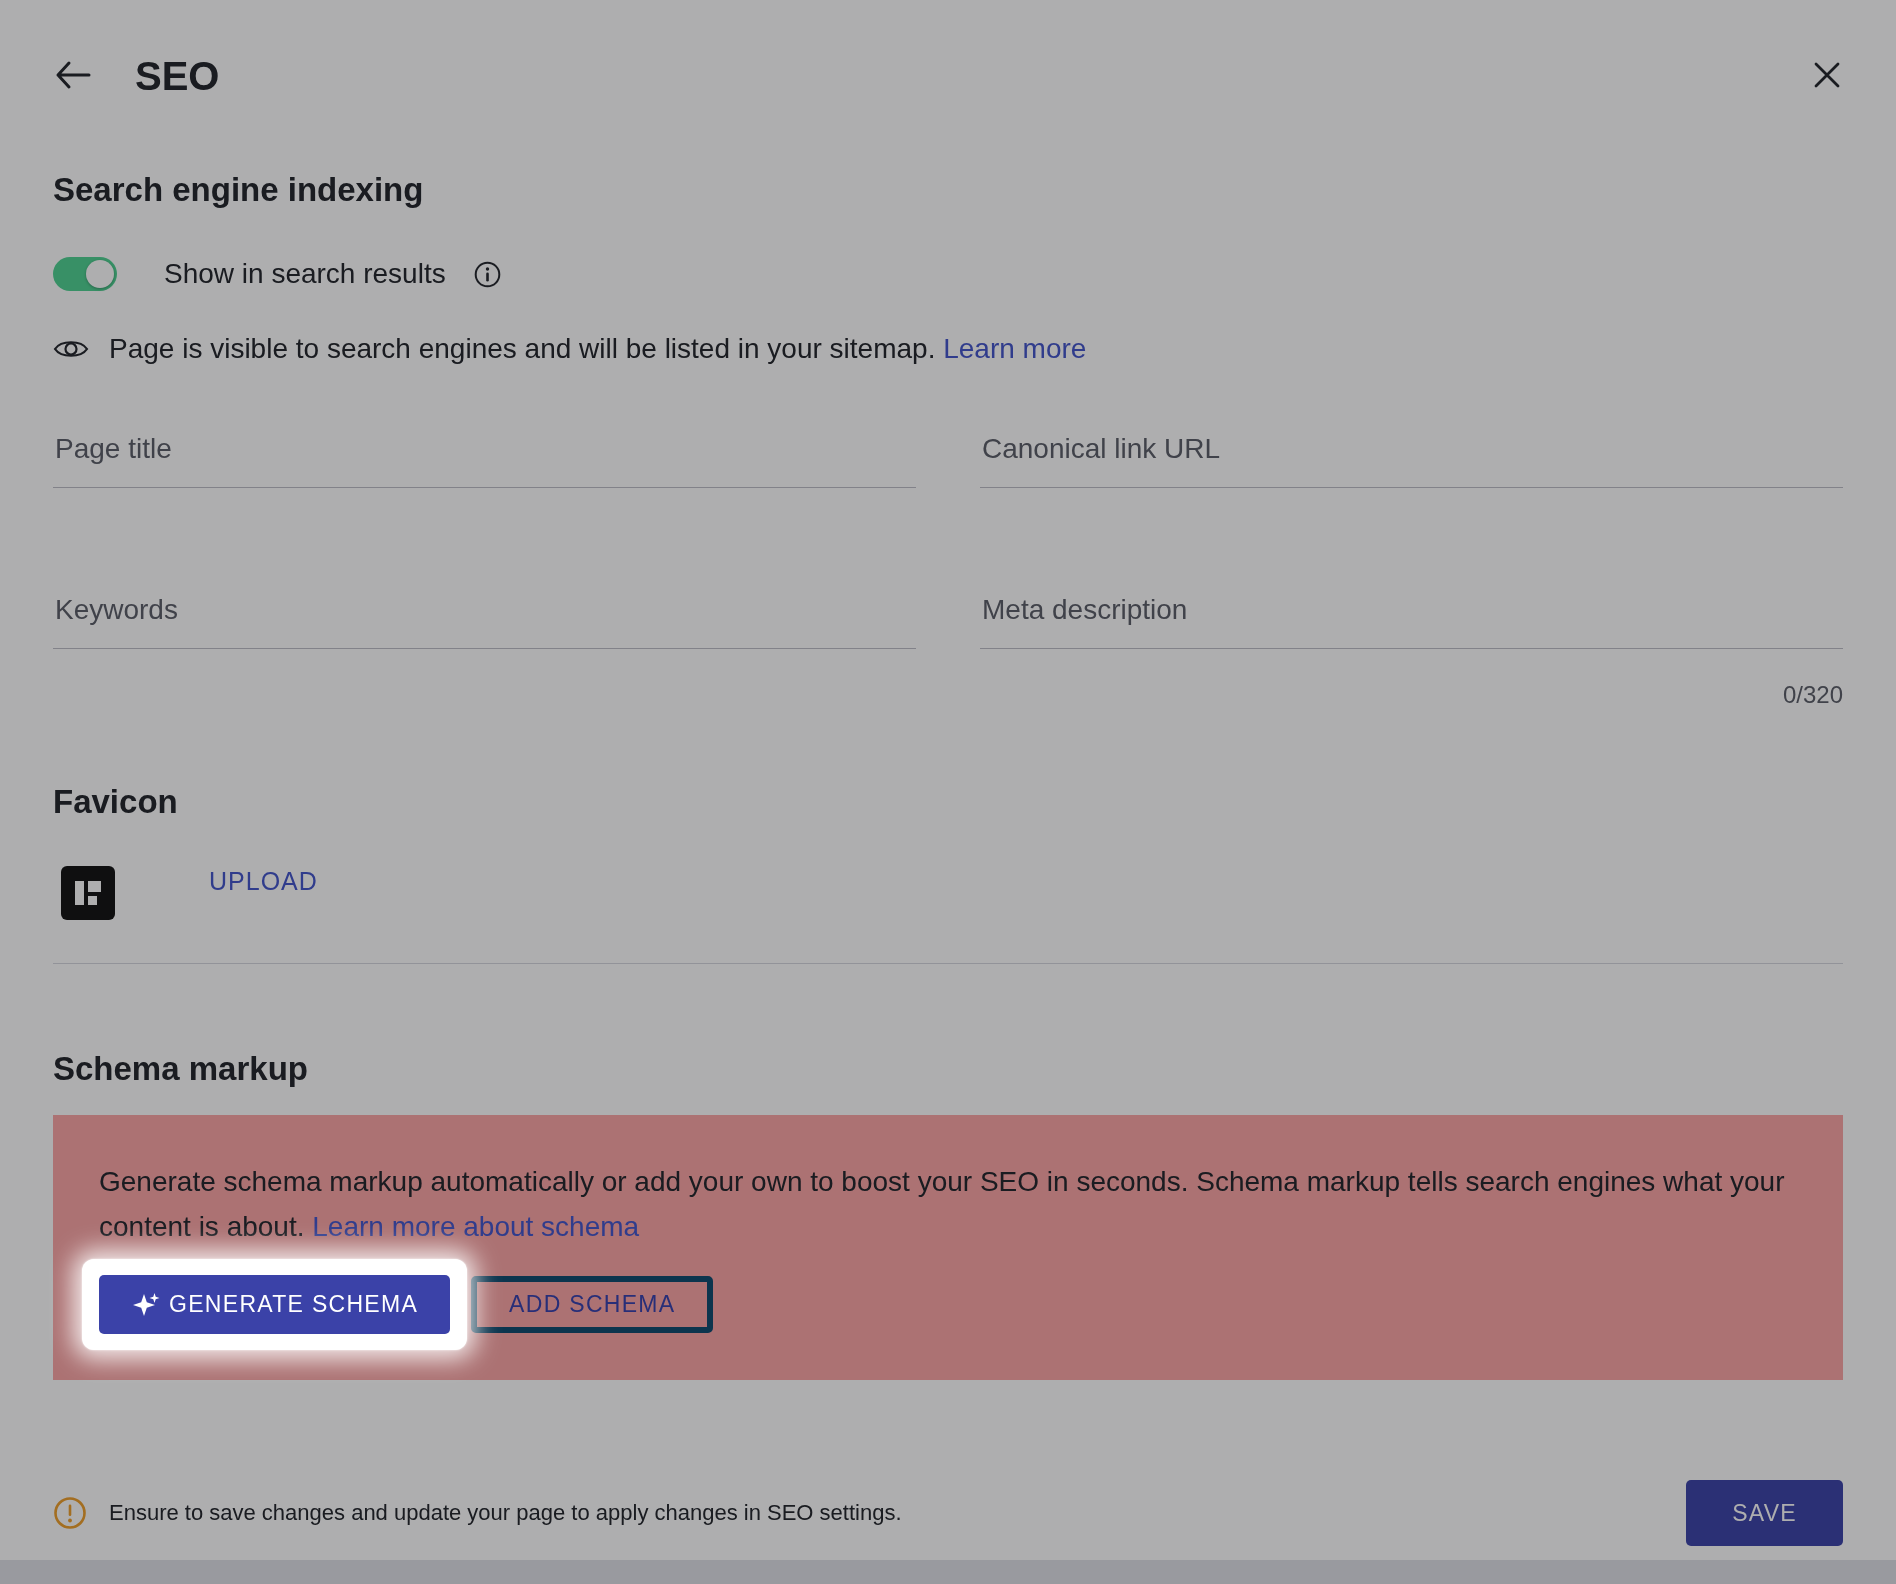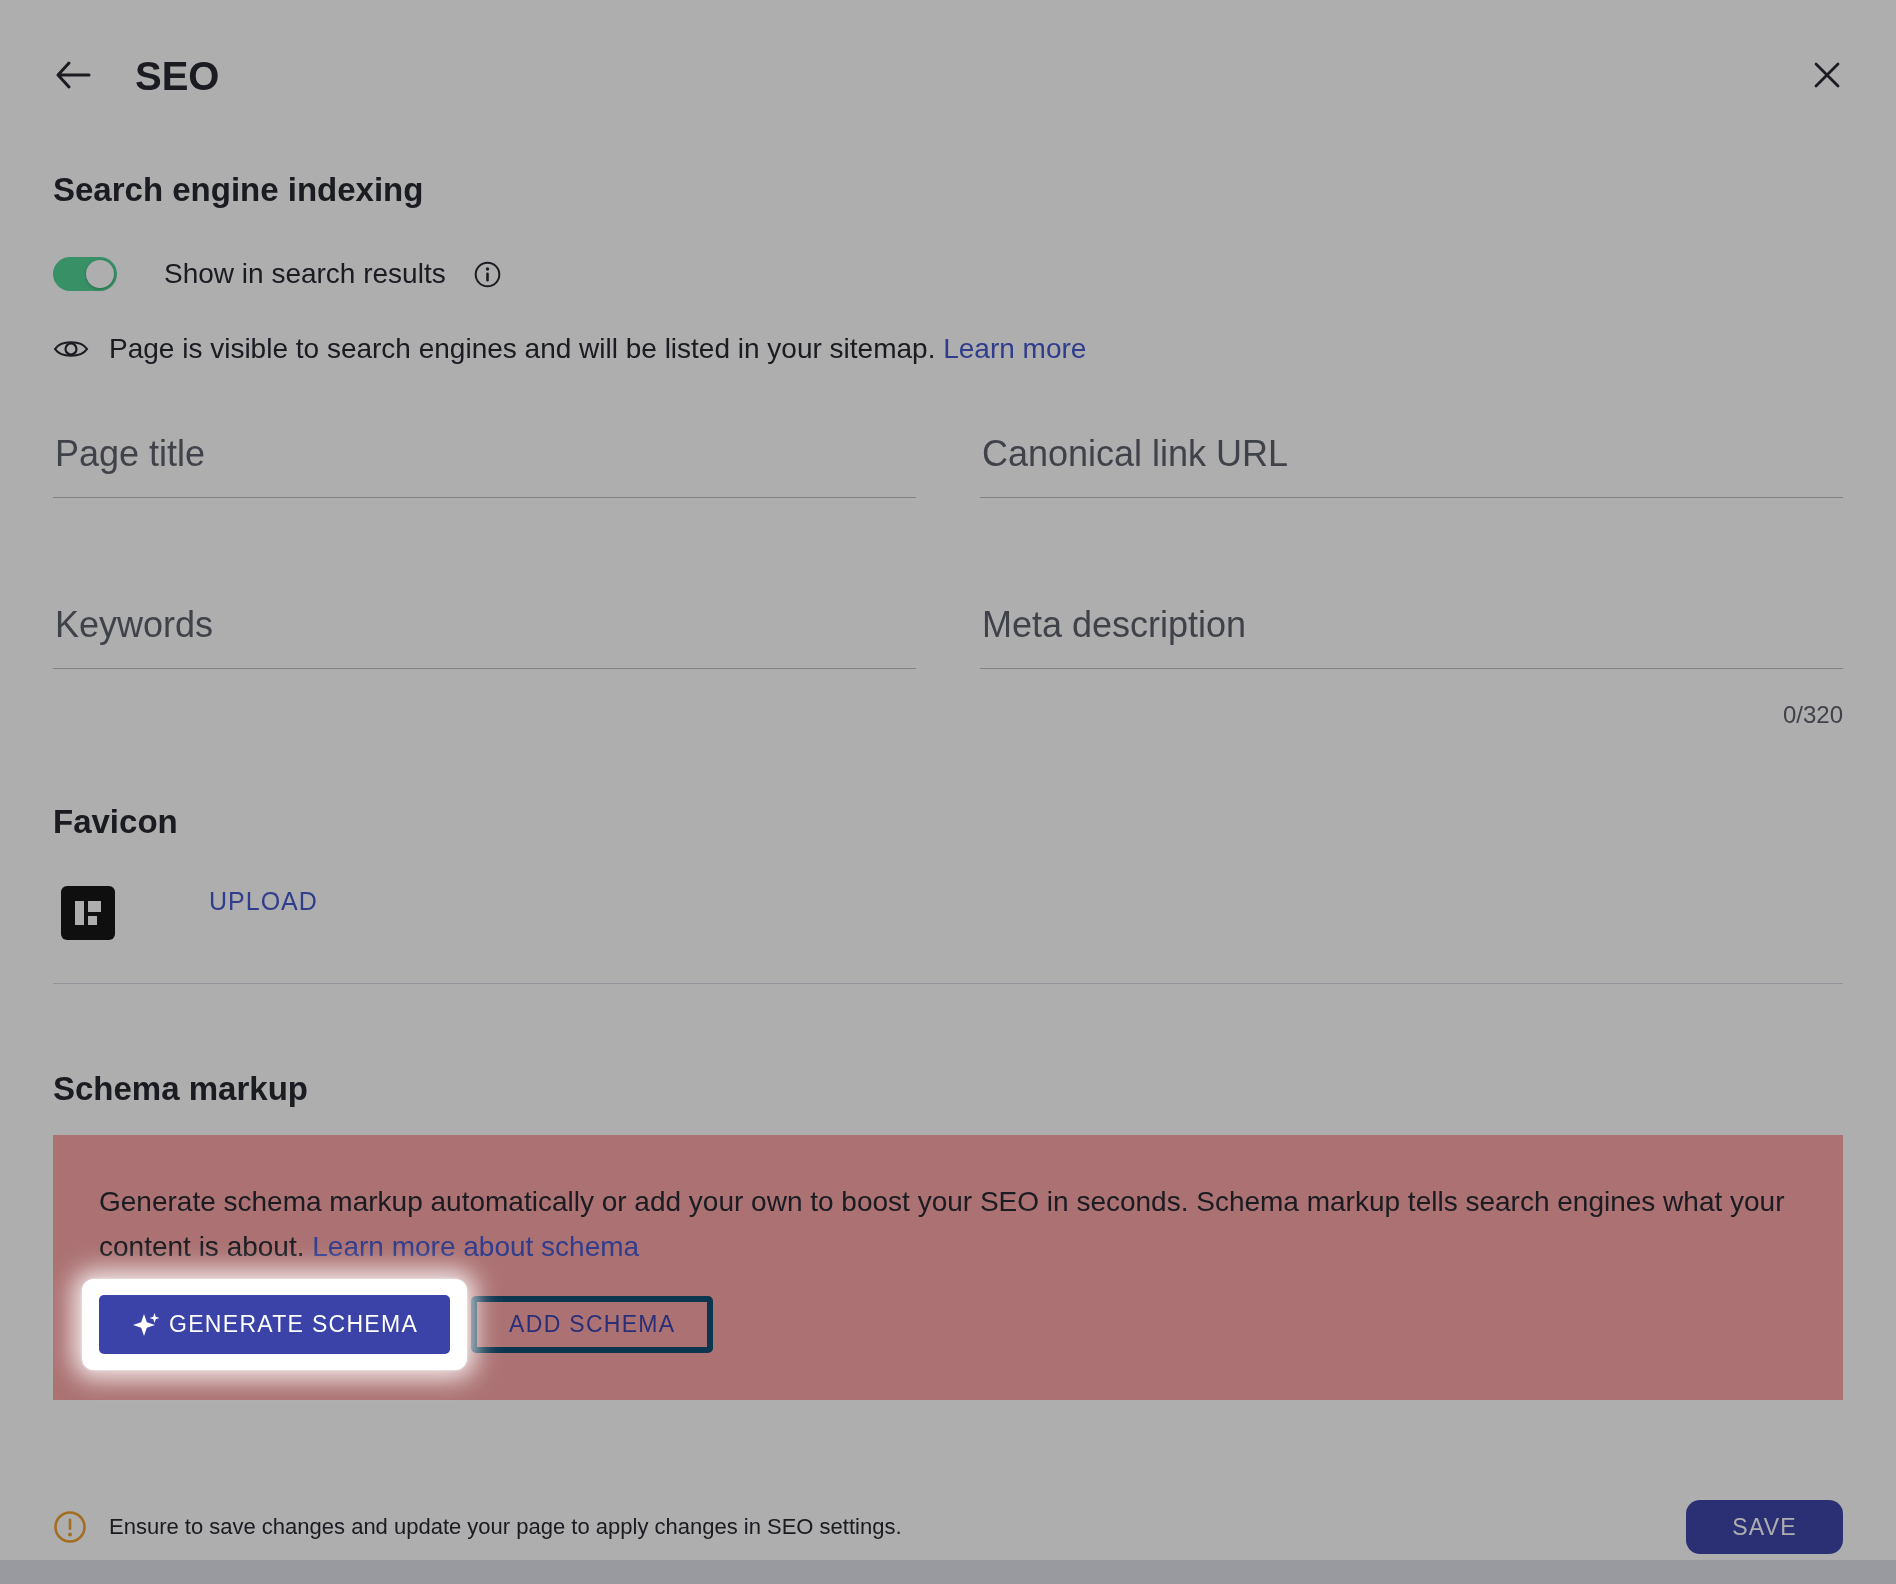--- a/index.html
+++ b/index.html
@@ -34,21 +34,21 @@
   
   .visibility-row { margin-top:42px; display:flex; align-items:center; gap:20px; font-size:28px; }
   .link { color:#4355cb; text-decoration:none; cursor:pointer; }
 
   
   .fields { margin-top:68px; display:grid; grid-template-columns:1fr 1fr; column-gap:64px; row-gap:106px; }
   .field input {
     width:100%; box-sizing:border-box;
     border:none; border-bottom:1px solid #bdbec7; border-radius:0;
     background:transparent; outline:none;
-    font-family:inherit; font-size:36px; color:#22252b;
+    font-family:inherit; font-size:28px; color:#22252b;
     padding:0 0 22px 2px;
   }
   .field input::placeholder { color:#5b5e68; opacity:1; }
   .char-counter { text-align:right; margin-top:32px; font-size:24px; color:#5b5e68; }
 
   
   .favicon-row { margin-top:45px; display:flex; align-items:flex-start; }
   .favicon-thumb { width:54px; height:54px; margin-left:8px; display:flex; flex:0 0 auto; }
   .upload-btn { margin-left:88px; background:none; border:none; cursor:pointer;
     font-family:inherit; font-size:25px; letter-spacing:1px; font-weight:500; color:#4355cb; }
@@ -80,22 +80,22 @@
     height:57px; padding:0 32px; box-sizing:border-box;
     font-family:inherit; font-size:23px; font-weight:500; letter-spacing:1.3px;
     cursor:pointer;
   }
 
   
   .footer { margin-top:100px; display:flex; justify-content:space-between; align-items:center; }
   .footer-left { display:flex; align-items:center; gap:22px; font-size:22px; }
   .btn-save {
     background:#3b42a8; color:#ffffff;
-    border:none; border-radius:14px;
-    height:54px; padding:0 46px;
+    border:none; border-radius:5px;
+    height:66px; padding:0 46px;
     font-family:inherit; font-size:23px; font-weight:500; letter-spacing:1.3px;
     cursor:pointer;
   }
 
   .bottom-strip { position:absolute; left:0; right:0; bottom:0; height:24px; background:#e0e2e8; }
 
   
   .dim-overlay { position:absolute; inset:0; background:rgba(12,12,16,.335); z-index:5; pointer-events:none; }
 </style>
 </head>

